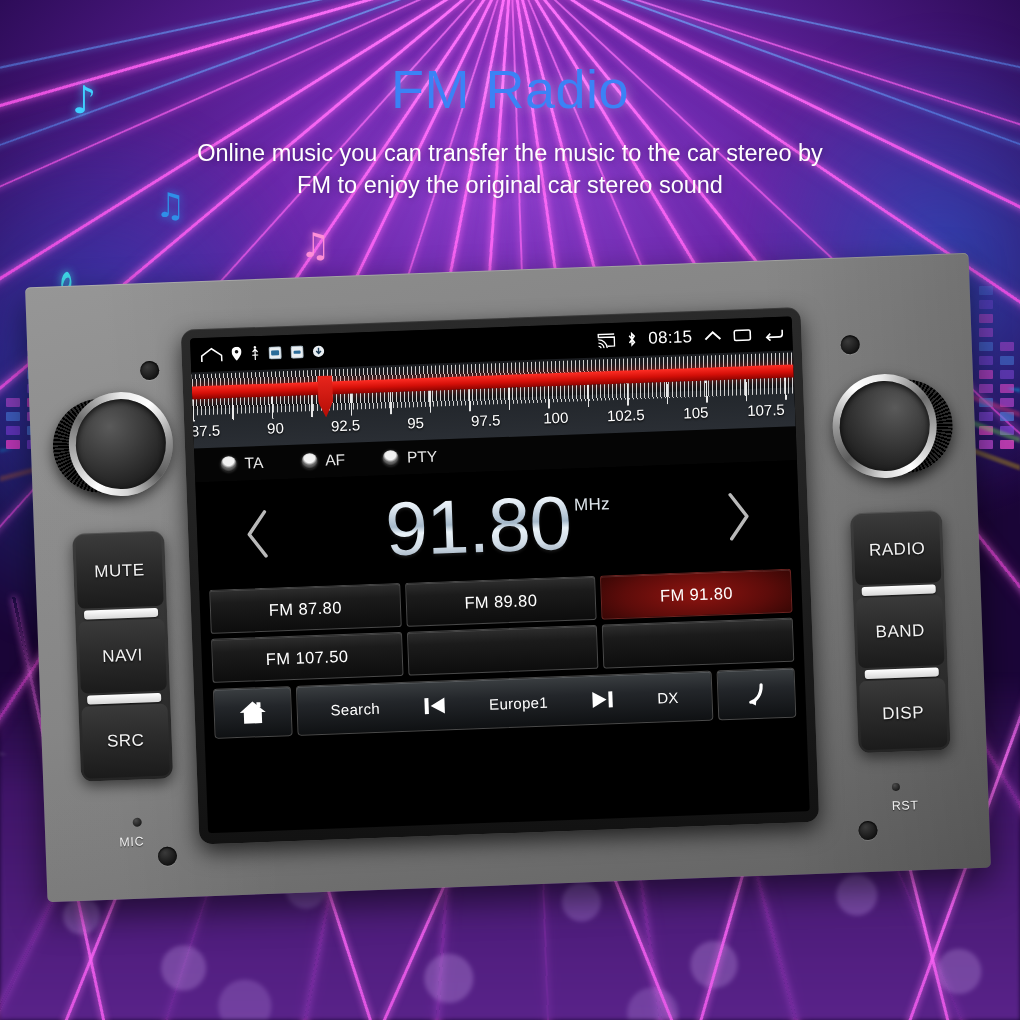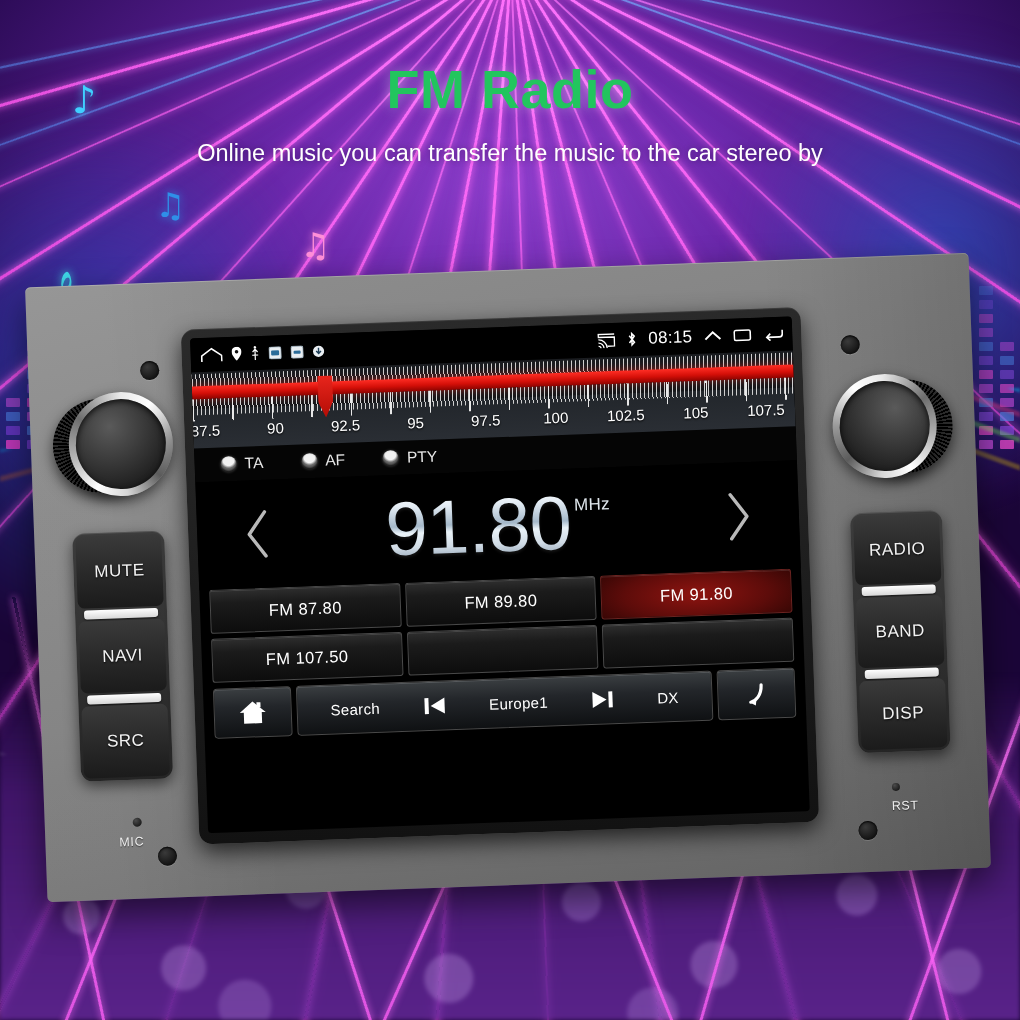--- a/index.html
+++ b/index.html
@@ -86,21 +86,21 @@
     position:absolute; left:0; top:44%; width:13%; height:30%;
     background:
       linear-gradient(165deg, rgba(0,200,255,.35) 0 3px, transparent 4px 26px, rgba(255,120,0,.3) 27px 31px, transparent 32px 60px),
       linear-gradient(20deg, rgba(255,255,255,.18) 0 2px, transparent 3px 28px);
     filter:blur(1.4px); opacity:.8;
   }
 
   
   #headline { position:absolute; left:0; right:0; top:58px; text-align:center; z-index:6; }
   #headline .title {
-    font-size:54px; color:#22c55e; font-weight:700; letter-spacing:.5px;
+    font-size:54px; color:#3b82f6; font-weight:400; letter-spacing:.5px;
     text-shadow:0 0 14px rgba(255,255,255,.35);
   }
   #headline .sub {
     margin-top:18px; font-size:23.5px; color:#fff; line-height:1.35;
     text-shadow:0 0 6px rgba(0,0,0,.35);
   }
 
   
   #device {
     position:absolute; left:36px; top:270px; width:944px; height:615px;
@@ -511,20 +511,21 @@
       <div class="note" style="left: 470px; top: 600px; font-size: 42px; color: rgb(255, 47, 111);">♪</div>
       <div class="note" style="left: 218px; top: 700px; font-size: 32px; color: rgb(63, 184, 240);">♫</div>
       <div class="note" style="left: 560px; top: 710px; font-size: 24px; color: rgb(255, 79, 143);">♪</div>
     </div>
 </div>
 
 <div id="headline">
   <div class="title">FM Radio</div>
   <div class="sub">
     <div>Online music you can transfer the music to the car stereo by</div>
+    <div>FM to enjoy the original car stereo sound</div>
   </div>
 </div>
 
 <div id="device">
   <div class="bezel"></div>
   <div class="bezel-inner-shadow"></div>
 
   <div class="hole" style="left:112px;  top:78px;  width:19px; height:19px;"></div>
   <div class="hole" style="right:112px; top:78px;  width:19px; height:19px;"></div>
   <div class="hole" style="left:112px;  bottom:32px; width:19px; height:19px;"></div>

